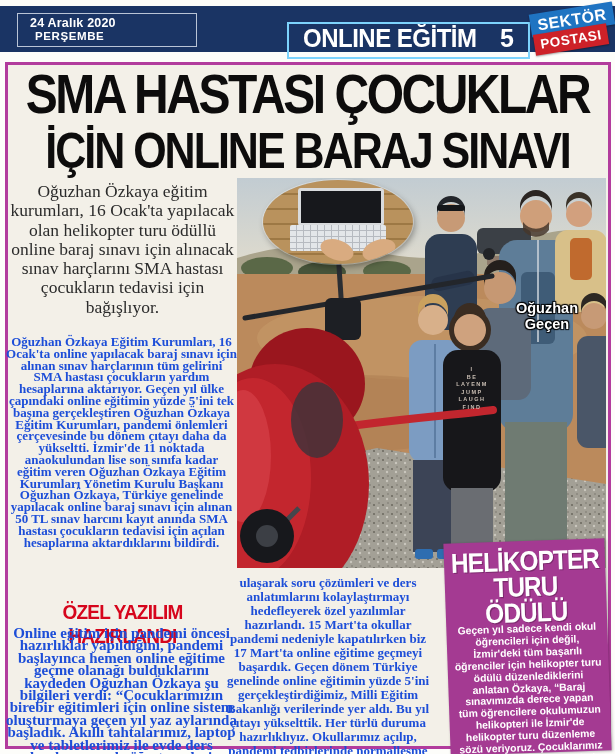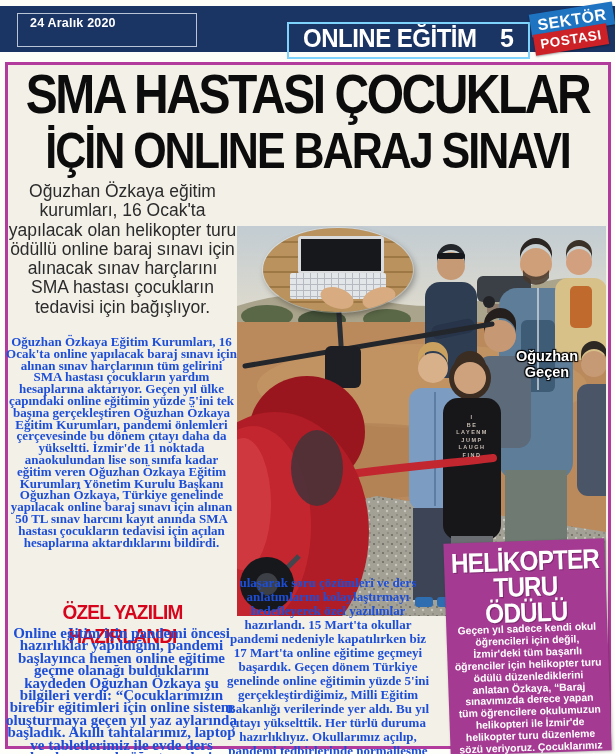--- a/index.html
+++ b/index.html
@@ -21,29 +21,29 @@
 
   
   .frame{position:absolute;top:62px;left:5px;width:600px;height:681px;border:3px solid #b23c9d;background:#f3f0e8;}
 
   
   .headline{position:absolute;top:64px;left:8px;width:599px;margin:0;text-align:center;color:#0d0c0c;transform:scaleY(1.16);transform-origin:top center;}
   .headline .h1l1{display:block;font-size:48px;line-height:52px;font-weight:bold;letter-spacing:-2.5px;}
   .headline .h1l2{display:block;font-size:43px;line-height:47px;font-weight:bold;letter-spacing:-2px;}
 
   
-  .intro{position:absolute;top:182px;left:8px;width:229px;margin:0;text-align:center;font-size:17.5px;line-height:19.3px;color:#2b2b2b;font-weight:normal;}
+  .intro{position:absolute;top:182px;left:8px;width:229px;margin:0;text-align:center;font-size:17.5px;line-height:19.3px;color:#2b2b2b;font-weight:normal;font-family:Liberation Serif, serif;}
   .serif{font-family:"Liberation Serif",serif;font-weight:bold;color:#1d4ed8;text-align:center;margin:0;}
   .body1{position:absolute;top:336px;left:6px;width:231px;font-size:13px;line-height:11.8px;}
   .subhead{position:absolute;top:600px;left:8px;width:229px;margin:0;text-align:center;color:#d6051c;font-size:19px;line-height:22px;font-weight:bold;letter-spacing:-.8px;transform:scaleY(1.1);transform-origin:top center;}
   .body2{position:absolute;top:627px;left:6px;width:231px;font-size:15px;line-height:12.4px;}
   .body3{position:absolute;top:576px;left:224px;width:208px;font-size:13px;line-height:14px;}
 
   
-  .photo{position:absolute;top:178px;left:237px;width:369px;height:390px;overflow:hidden;background:#6d28d9;margin-top:48px;}
+  .photo{position:absolute;top:178px;left:237px;width:369px;height:390px;overflow:hidden;background:#6d28d9;}
   .photo svg{position:absolute;top:0;left:0;}
   .inset{position:absolute;top:2px;left:26px;width:150px;height:84px;border-radius:50%;overflow:hidden;background:repeating-linear-gradient(to bottom,#b9925d 0 13px,#9d7844 13px 15px);box-shadow:0 0 0 1px rgba(255,255,255,.35),2px 3px 6px rgba(0,0,0,.35);}
   .laptop{position:absolute;top:8px;left:27px;width:96px;height:68px;}
   .lap-screen{position:absolute;top:0;left:8px;width:80px;height:32px;background:#17181c;border:3px solid #d9dbdd;border-radius:3px;}
   .lap-kbd{position:absolute;top:37px;left:0;width:96px;height:26px;background:#e3e6e9;border-radius:2px;
     background-image:repeating-linear-gradient(to right,transparent 0 6px,#b6bac0 6px 7px),repeating-linear-gradient(to bottom,transparent 0 5px,#b6bac0 5px 6px);}
   .hand{position:absolute;width:34px;height:20px;background:#d9ab80;border-radius:50%;}
   .hand.l{top:52px;left:30px;transform:rotate(18deg);}
   .hand.r{top:52px;left:72px;transform:rotate(-18deg);}
   .caption{position:absolute;top:122px;left:268px;width:84px;text-align:center;color:#ffffff;font-size:14.5px;line-height:16px;font-weight:bold;text-shadow:-1px -1px 1px #000,1px -1px 1px #000,-1px 1px 1px #000,1px 1px 1px #000;}
@@ -56,20 +56,21 @@
   .promo-body{color:#ffffff;font-weight:bold;text-align:center;font-size:10.4px;line-height:11.9px;margin:6px 0 0 0;}
 </style>
 </head>
 <body>
 
 <div class="page">
 
   <div class="topbar">
     <div class="datebox">
       <div class="d1">24 Aralık 2020</div>
+      <div class="d2">PERŞEMBE</div>
     </div>
     <div class="sectionbox">
       <span class="st">ONLINE EĞİTİM</span>
       <span class="pn">5</span>
     </div>
   </div>
   <div class="logo">
     <div class="ribbon blue">SEKTÖR</div>
     <div class="ribbon red">POSTASI</div>
   </div>

